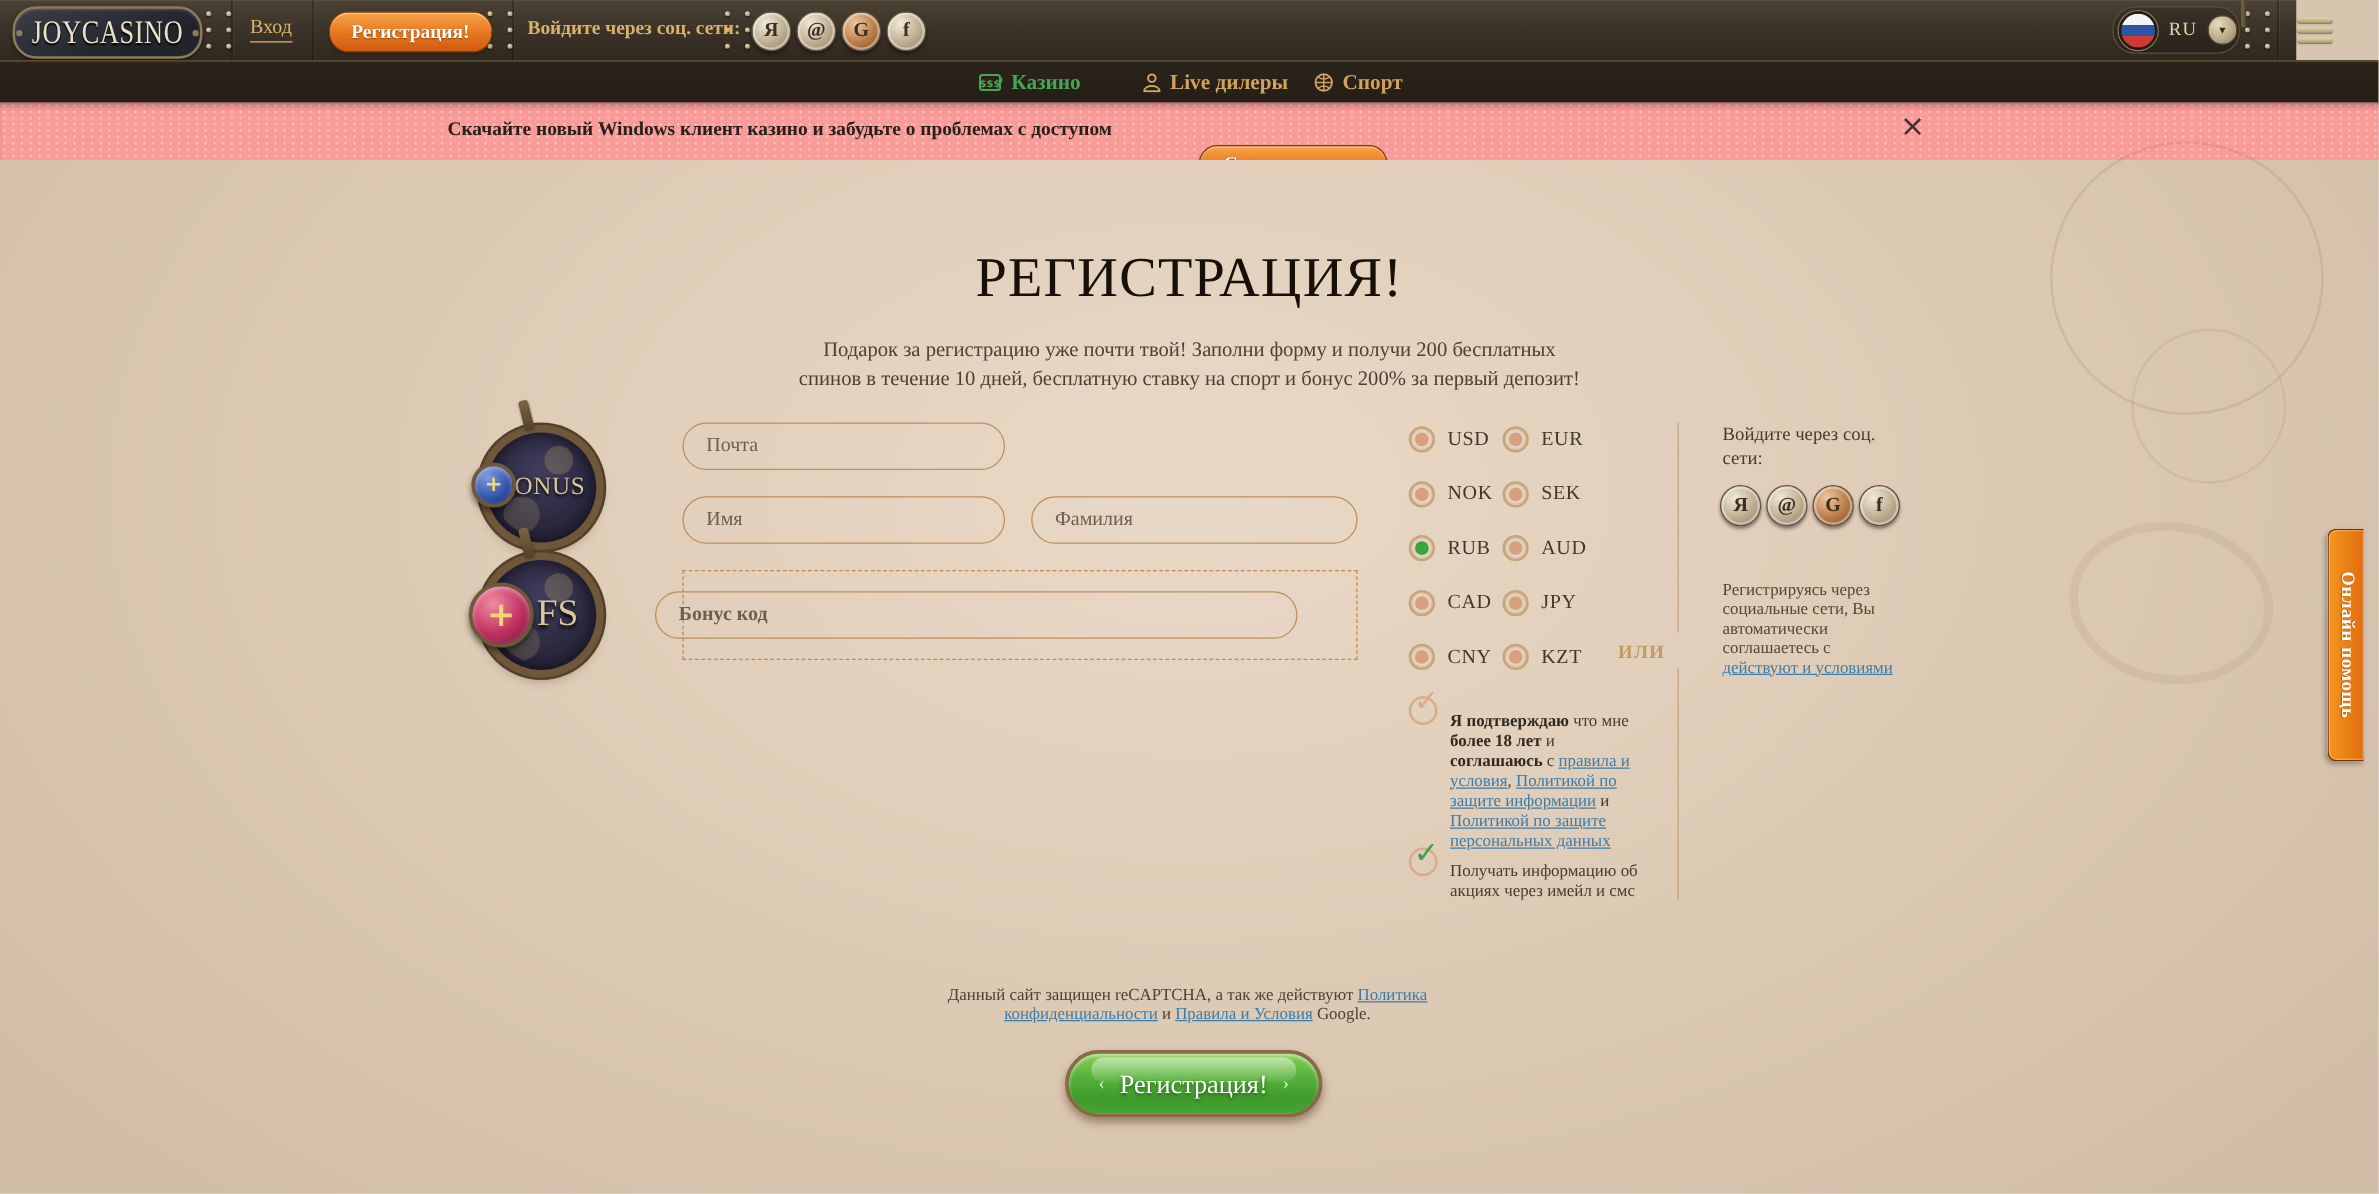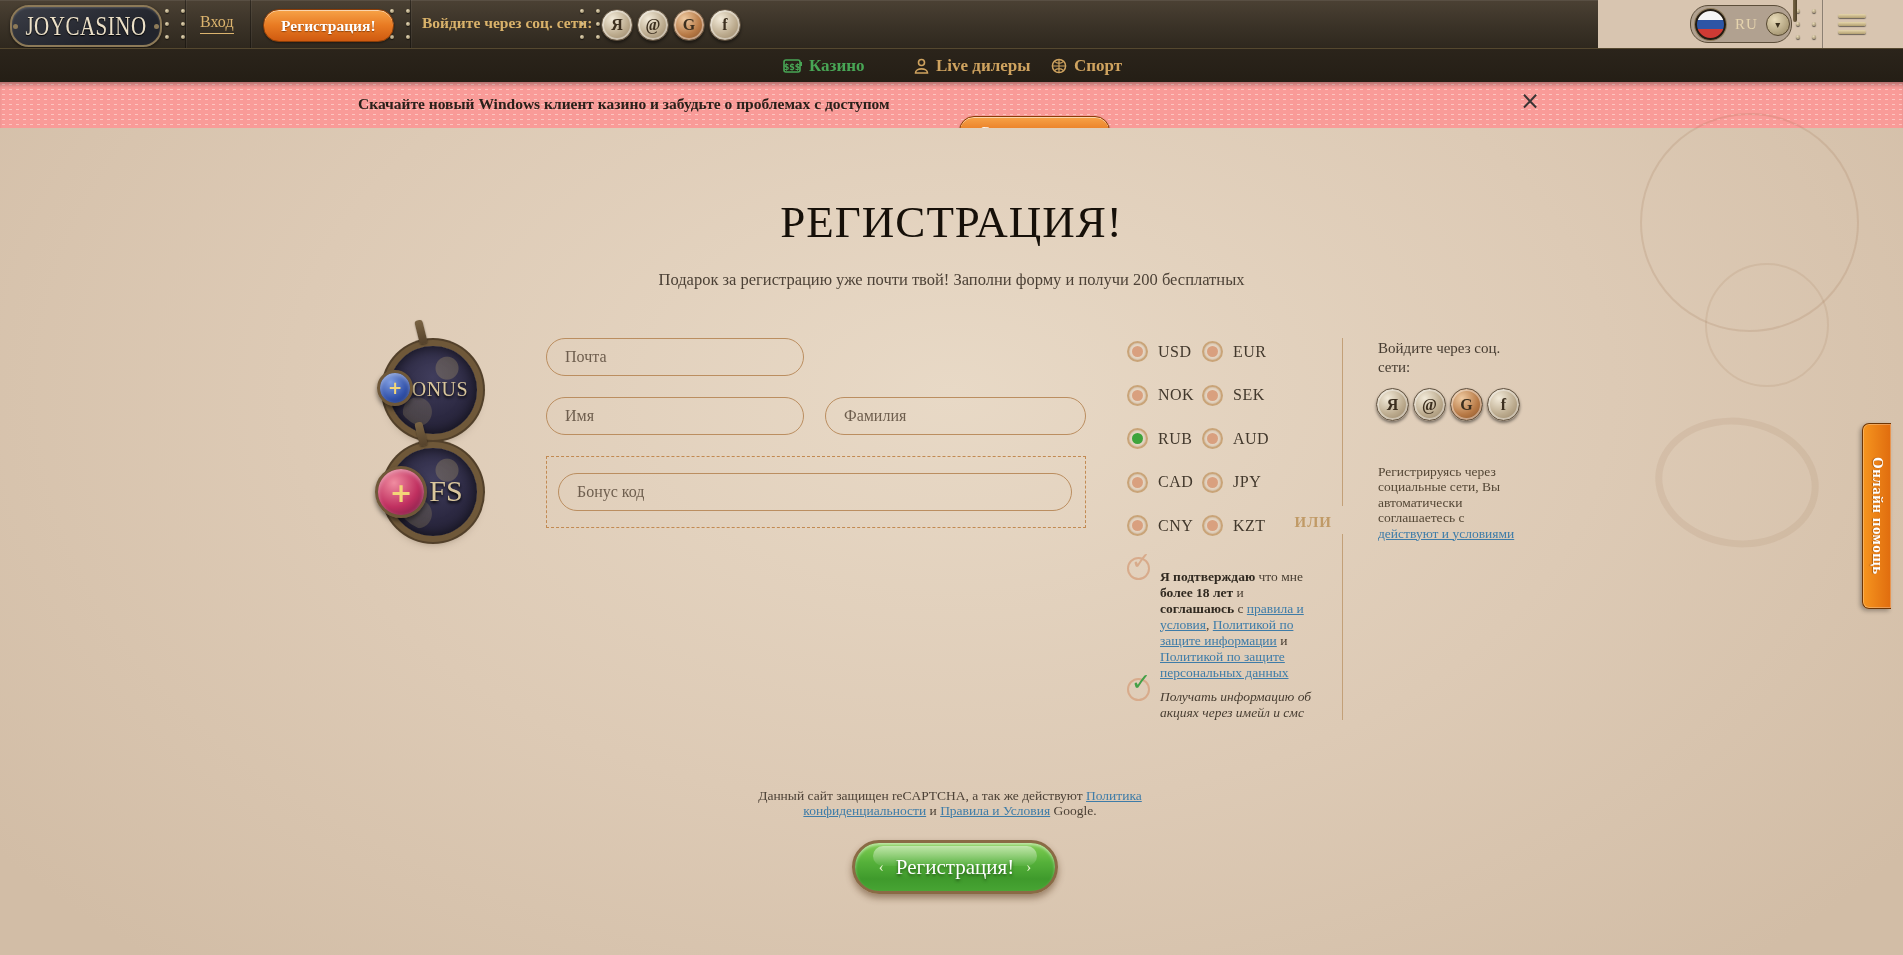--- a/index.html
+++ b/index.html
@@ -1,20 +1,20 @@
 <!DOCTYPE html>
 <html><head>
 <meta charset="utf-8">
 <style>
   html,body{margin:0;padding:0;}
   body{font-family:"Liberation Serif",serif;}
   .stage{position:relative;width:1903px;height:955px;overflow:hidden;background:#d8c5b0;}
 
   
-  .header{position:absolute;left:0;top:0;width:1598px;height:48px;
+  .header{position:absolute;left:0;top:0;width:1837px;height:48px;
     background:linear-gradient(180deg,#4b4134 0%,#3a3227 55%,#2f281e 100%);
     border-bottom:1px solid #171209;box-shadow:inset 0 1px 0 rgba(255,255,255,.08);}
   .seam{position:absolute;top:0;height:48px;width:1px;background:rgba(0,0,0,.35);box-shadow:1px 0 0 rgba(255,255,255,.05);}
   .rivets{position:absolute;top:9px;display:grid;grid-template-columns:4px 4px;grid-template-rows:4px 4px 4px;gap:9px 12px;}
   .rivets i{width:4px;height:4px;border-radius:50%;background:radial-gradient(circle at 35% 30%,#e9dcba,#8a7a5a);box-shadow:0 1px 1px rgba(0,0,0,.6);}
   .logo-plate{position:absolute;left:10px;top:5px;width:148px;height:38px;border-radius:19px;
     background:linear-gradient(160deg,#3b3e47 0%,#22242c 70%);border:2px solid #8d7a58;
     box-shadow:0 1px 3px rgba(0,0,0,.55),inset 0 1px 2px rgba(255,255,255,.18);
     display:flex;align-items:center;justify-content:center;gap:7px;cursor:pointer;}
   .logo-plate .dot{width:5px;height:5px;border-radius:50%;background:#8d7a58;}
@@ -117,21 +117,21 @@
 
   .vdiv{position:absolute;left:1342px;width:1px;background:#c3a078;}
   .or-label{position:absolute;left:1278px;top:386px;width:54px;text-align:right;font-weight:bold;font-size:15px;color:#c09a66;letter-spacing:1px;}
 
   
   .checkring{position:absolute;width:19px;height:19px;border-radius:50%;border:2px solid #d8ab8b;cursor:pointer;}
   .checkring .tick{position:absolute;left:2px;top:-10px;font-family:"DejaVu Sans",sans-serif;font-weight:bold;font-size:24px;line-height:1;color:#d8ab8b;}
   .checkring.green .tick{color:#43a047;}
   .agree-text{position:absolute;left:1160px;top:427px;width:158px;font-size:13.5px;line-height:16px;color:#463c30;}
   .agree-text b{color:#302920;}
-  .promo-text{position:absolute;left:1160px;top:547px;width:170px;font-size:13.5px;line-height:16px;color:#463c30;font-style:italic;}
+  .promo-text{position:absolute;left:1160px;top:547px;width:170px;font-size:13.5px;line-height:16px;color:#463c30;}
   .lnk{color:#3e7ca8;text-decoration:underline;cursor:pointer;}
 
   
   .soc-title{position:absolute;left:1378px;top:211px;width:150px;font-size:15px;line-height:19px;color:#453b30;}
   .soc-row{position:absolute;left:1376px;top:260px;display:flex;gap:4px;}
   .soc-row .mcoin{width:31px;height:31px;}
   .soc-note{position:absolute;left:1378px;top:322px;width:150px;font-size:13.5px;line-height:15.5px;color:#544736;}
 
   
   .recaptcha{position:absolute;left:740px;top:646px;width:420px;text-align:center;font-size:13.5px;line-height:15.5px;color:#4c4136;}
@@ -263,38 +263,39 @@
   <span class="banner-close">×</span>
 
   <div class="main">
     <div class="sketch s1"></div>
     <div class="sketch s2"></div>
     <div class="sketch s3"></div>
 
     <div class="page-title">РЕГИСТРАЦИЯ!</div>
     <div class="page-sub">
       <div>Подарок за регистрацию уже почти твой! Заполни форму и получи 200 бесплатных</div>
+      <div>спинов в течение 10 дней, бесплатную ставку на спорт и бонус 200% за первый депозит!</div>
     </div>
 
     <div class="badge badge-bonus" style="top:218px">
       <div class="arm"></div>
       <div class="blabel">BONUS</div>
       <div class="orb orb-bonus">+</div>
     </div>
     <div class="badge badge-fs" style="top:320px">
       <div class="arm"></div>
       <div class="blabel">FS</div>
       <div class="orb orb-fs">+</div>
     </div>
 
     <input class="pill" style="left: 546px; top: 210px; width: 258px;" placeholder="Почта">
     <input class="pill" style="left: 546px; top: 269px; width: 258px;" placeholder="Имя">
     <input class="pill" style="left: 825px; top: 269px; width: 261px;" placeholder="Фамилия">
     <div class="bonus-box"></div>
-    <input class="pill" style="left: 558px; top: 345px; width: 514px;" placeholder="Бонус код">
+    <input class="pill" style="left: 524px; top: 345px; width: 514px; font-weight: bold;" placeholder="Бонус код">
 
     <div class="cur-grid">
       <div class="cur-item">
           <span class="radio"></span>
           <span class="cur-label">USD</span>
         </div>
       <div class="cur-item">
           <span class="radio"></span>
           <span class="cur-label">EUR</span>
         </div>

